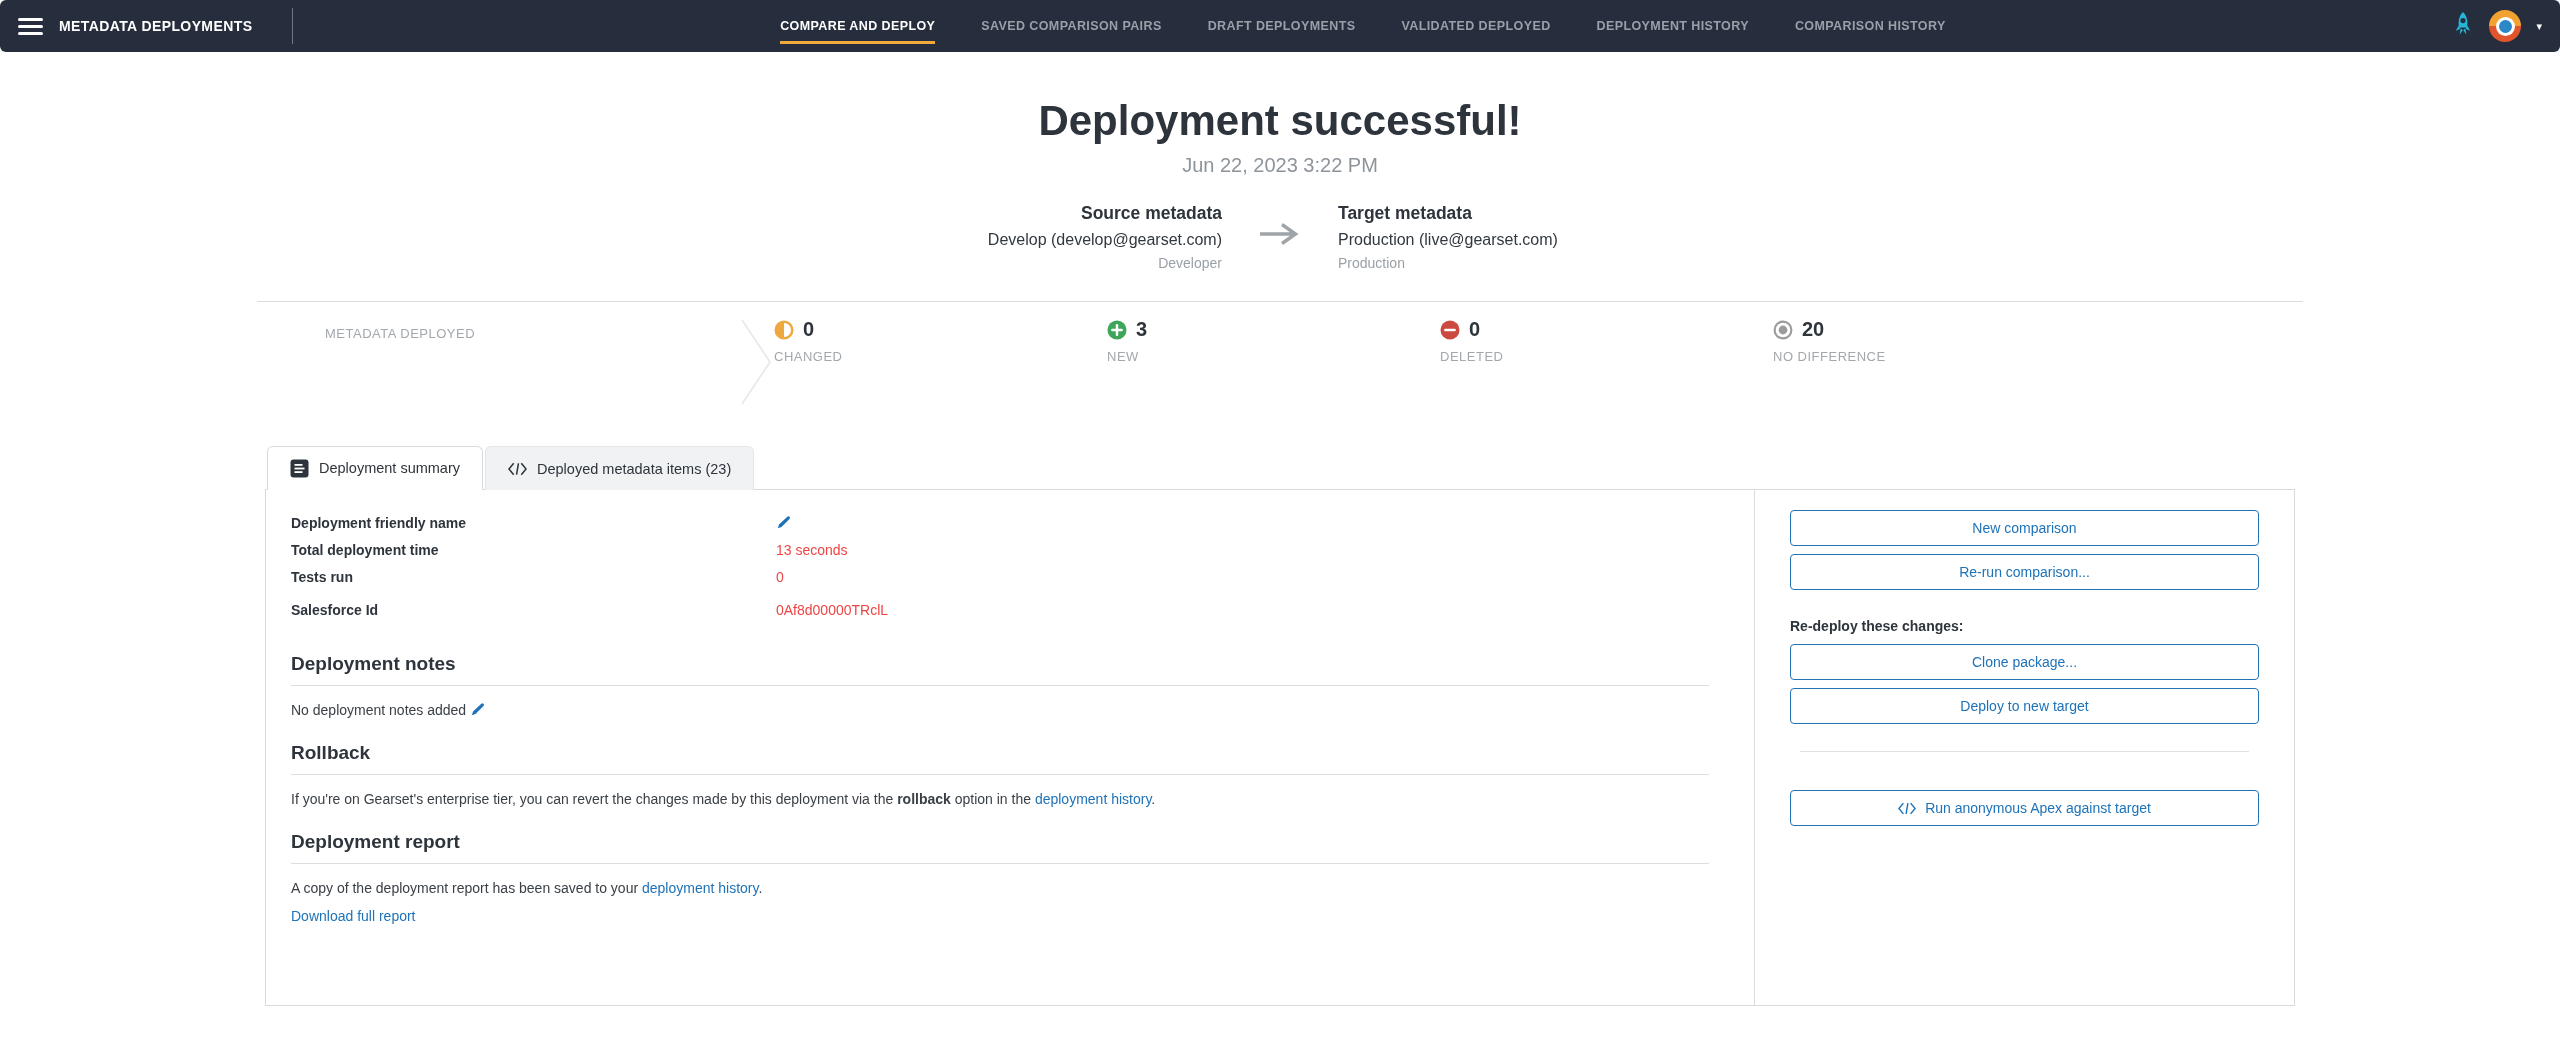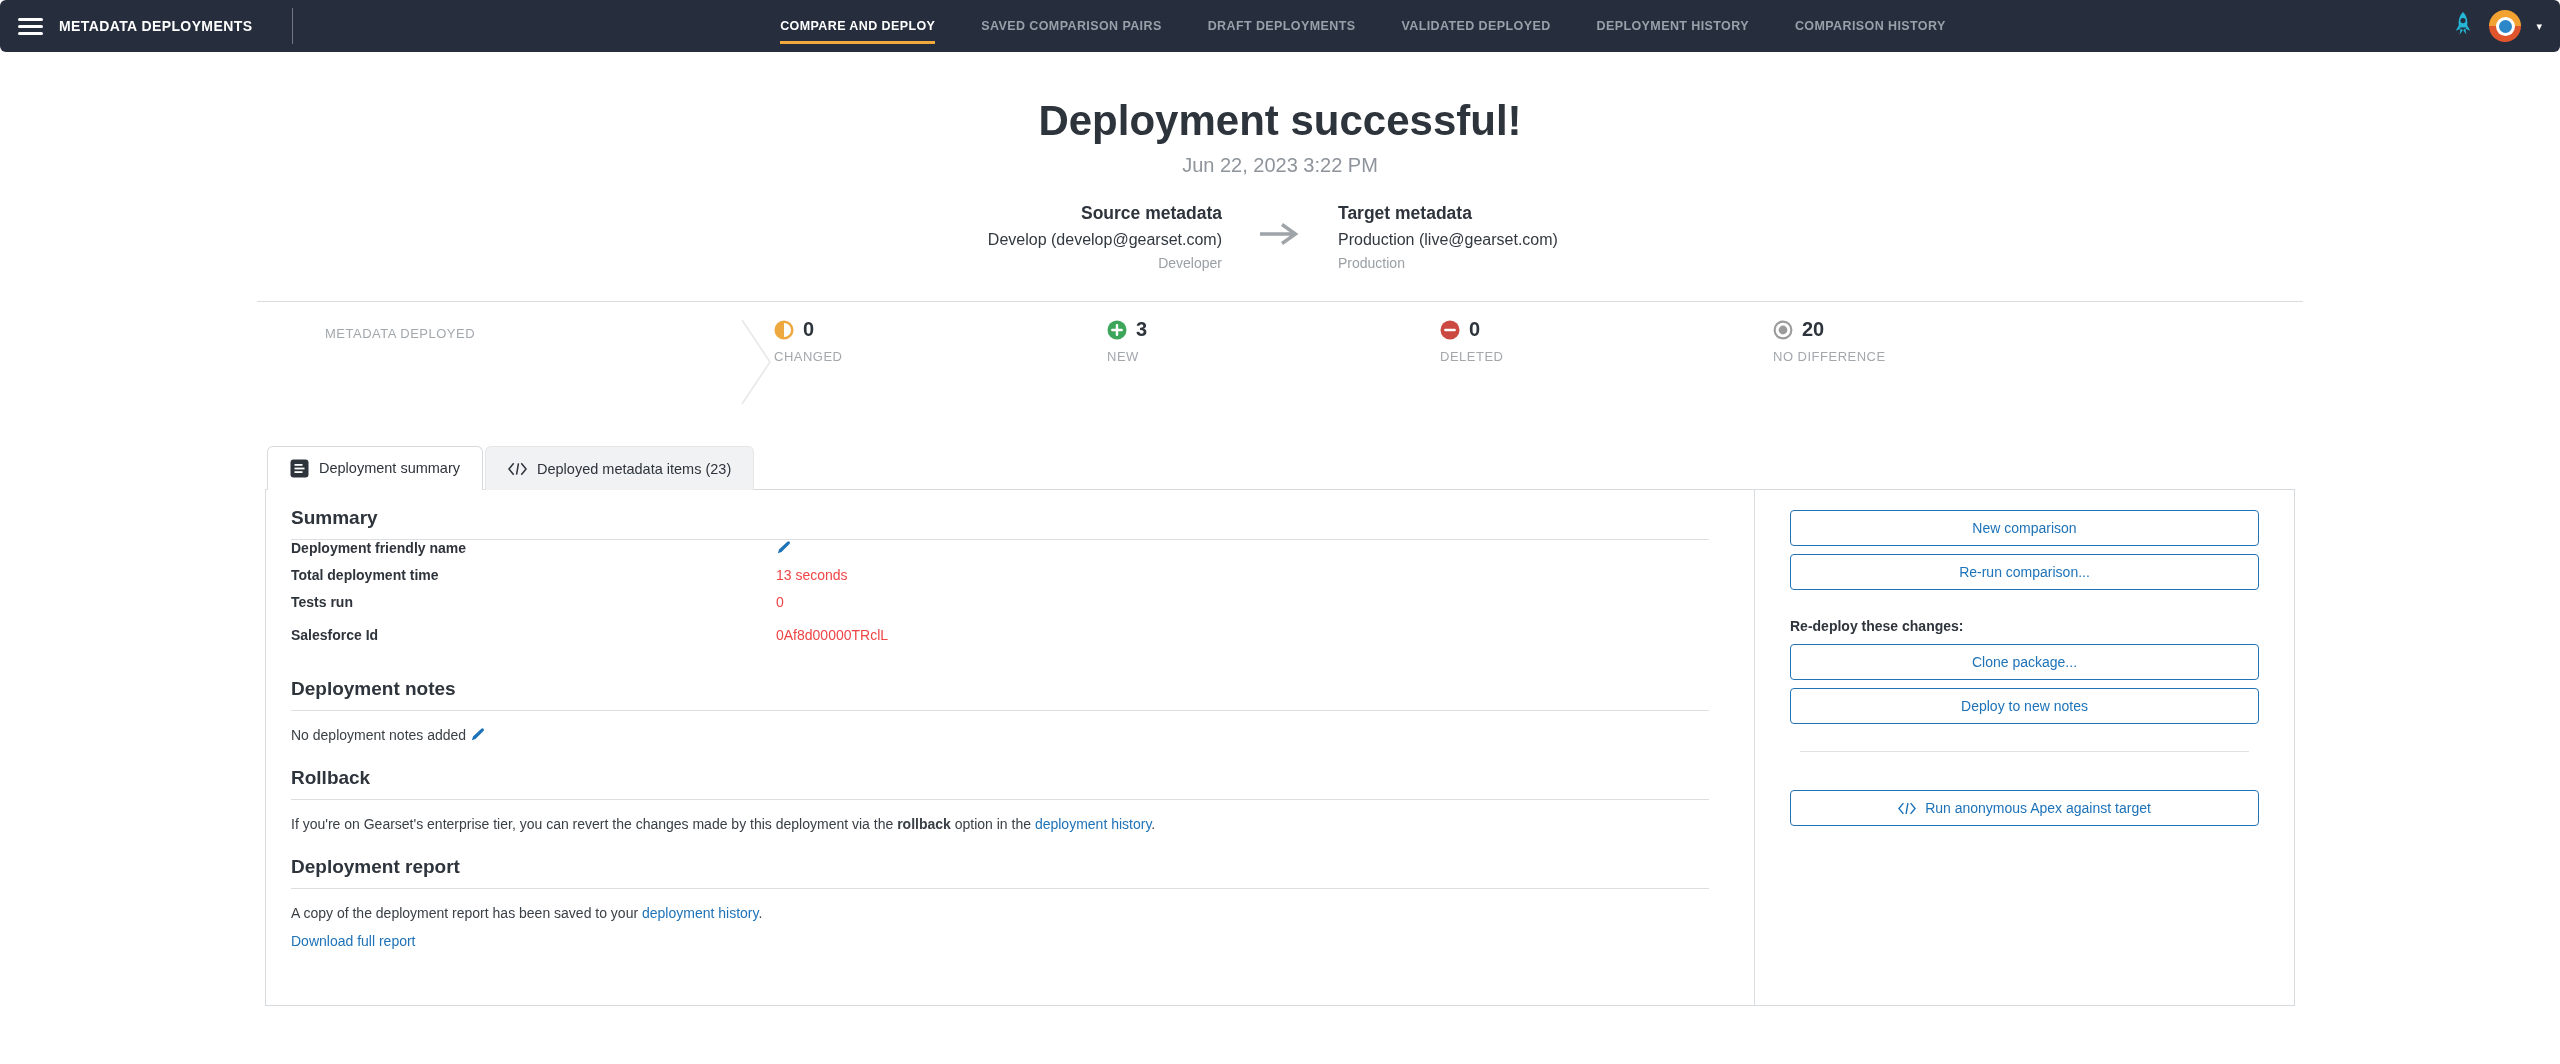--- a/index.html
+++ b/index.html
@@ -216,21 +216,20 @@
   <div class="dtab inactive">
     <svg width="19" height="14" viewBox="0 0 20 14">
       <path d="M6 1 L1 7 L6 13 M14 1 L19 7 L14 13 M11 1 L9 13" fill="none" stroke="#2e343c" stroke-width="1.6"></path>
     </svg>
     <span>Deployed metadata items (23)</span>
   </div>
 </div>
 
 <div class="card">
   <div class="card-main">
-    <div class="sec-heading">Summary</div>
 
     <div class="kv">
       <span class="kv-label">Deployment friendly name</span>
       <span class="kv-value">
         <svg class="pencil" width="15" height="15" viewBox="0 0 16 16">
           <path d="M12.1 1.9 a1.6 1.6 0 0 1 2.3 0 1.6 1.6 0 0 1 0 2.3 L5.8 12.8 L2 14 L3.2 10.2 Z" fill="#1d72b8"></path>
         </svg>
       </span>
     </div>
     <div class="kv">
@@ -272,21 +271,21 @@
     <button class="btn">
       <span>Re-run comparison...</span>
     </button>
 
     <div class="redeploy-label">Re-deploy these changes:</div>
 
     <button class="btn">
       <span>Clone package...</span>
     </button>
     <button class="btn">
-      <span>Deploy to new notes</span>
+      <span>Deploy to new target</span>
     </button>
 
     <hr class="side-rule">
 
     <button class="btn btn-apex">
       <svg width="18" height="13" viewBox="0 0 20 14">
         <path d="M6 1 L1 7 L6 13 M14 1 L19 7 L14 13 M11 1 L9 13" fill="none" stroke="#1d72b8" stroke-width="1.6"></path>
       </svg>
       <span>Run anonymous Apex against target</span>
     </button>

